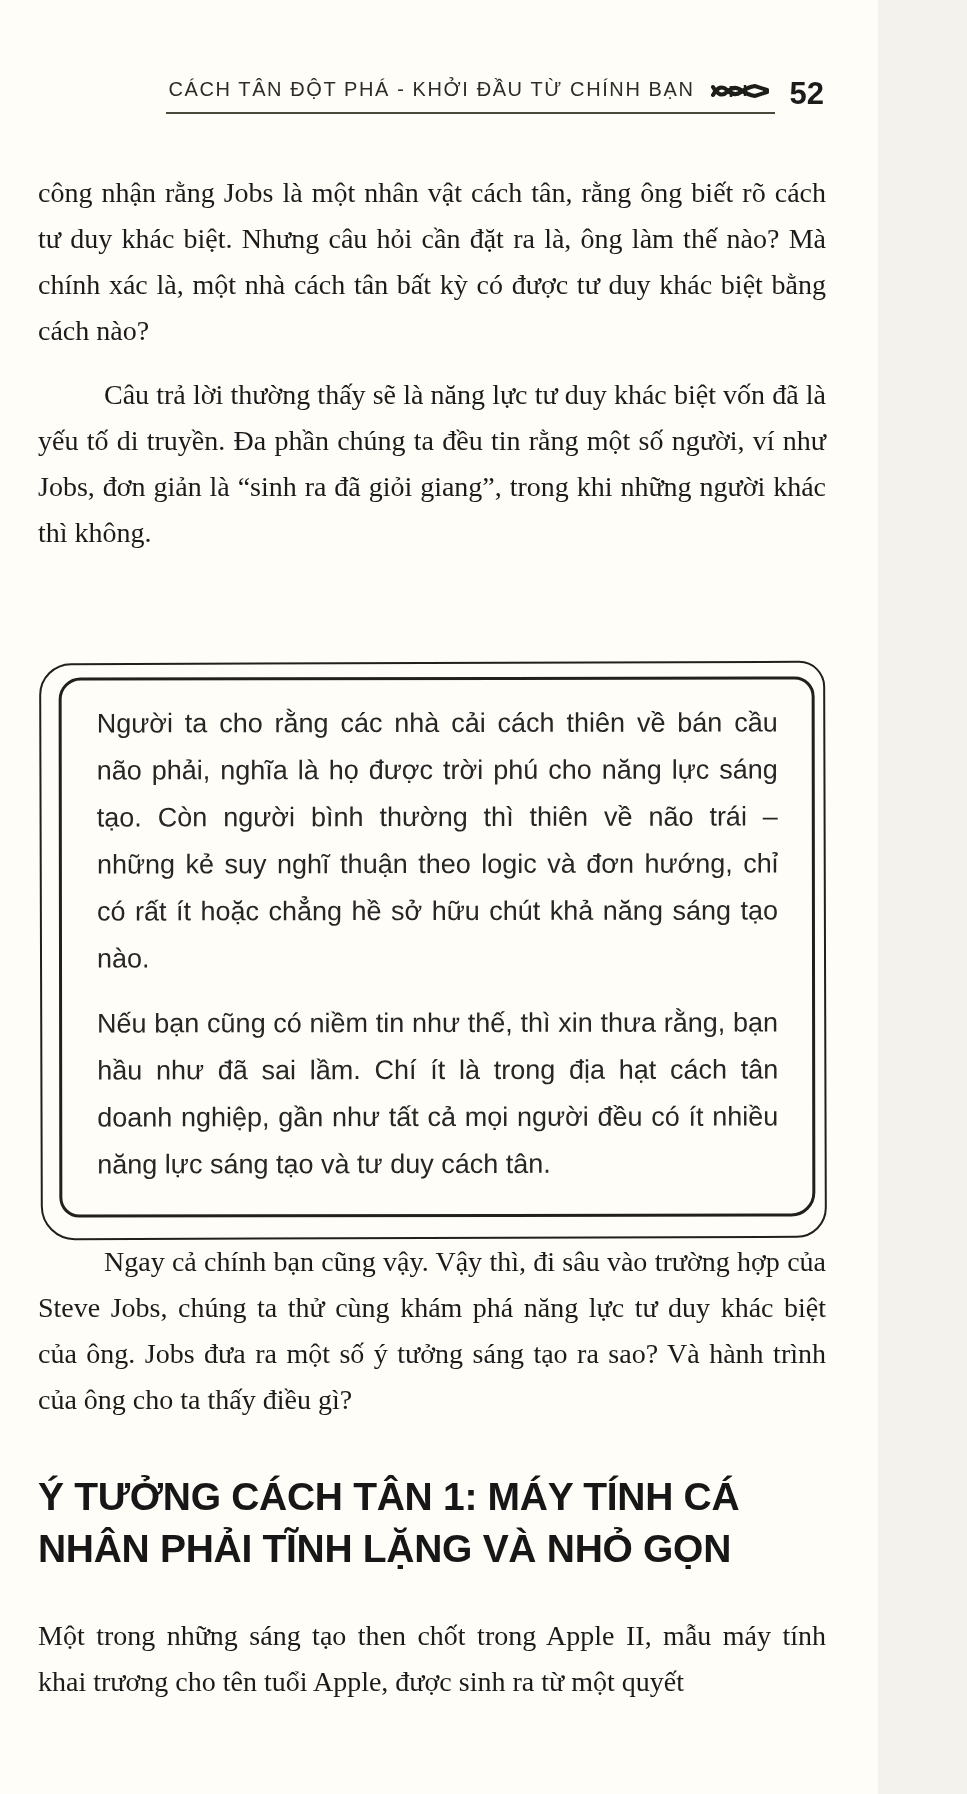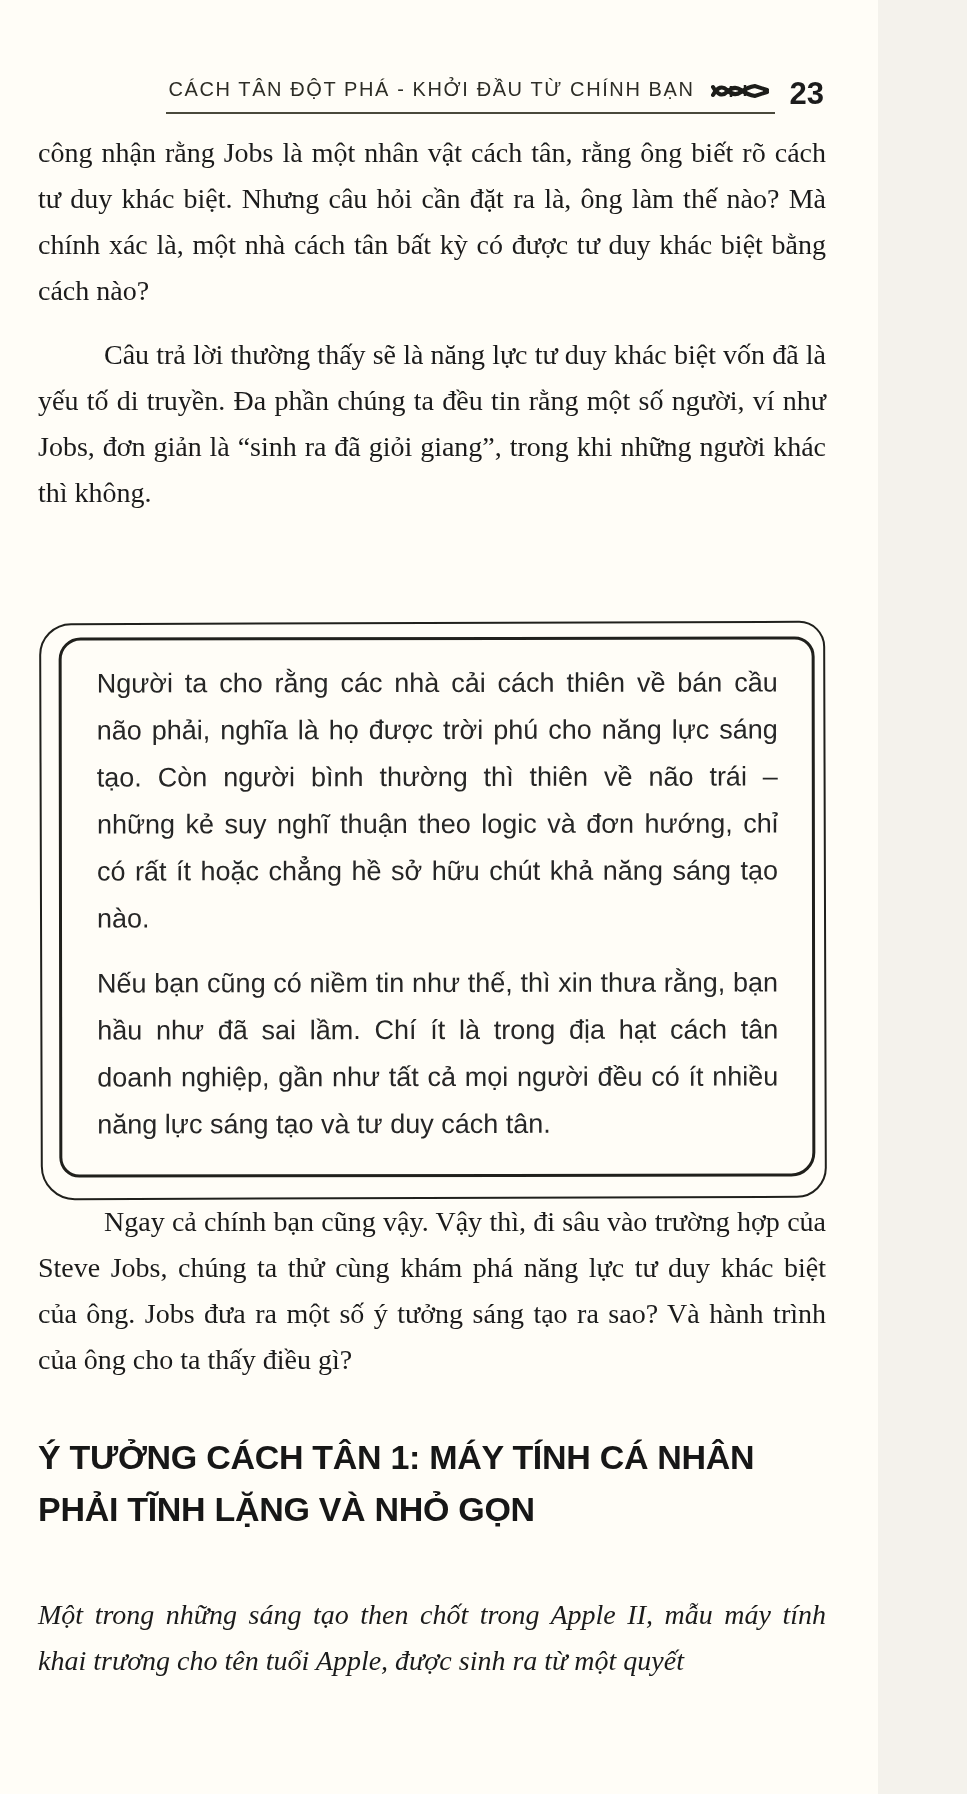--- a/index.html
+++ b/index.html
@@ -51,24 +51,24 @@
     color: var(--ink, #1b1b1b);
   }
   p { margin: 0; }
   .body-p {
     font-size: 28px;
     line-height: 46px;
     text-align: justify;
     color: var(--ink, #1b1b1b);
   }
   .indent { text-indent: 66px; }
-  .p1 { margin-top: 16px; }
+  .p1 { margin-top: 56px; }
   .p2 { margin-top: 18px; }
   .p3 { }
-  .p4 { margin-top: 57px; font-style: italic; }
+  .p4 { margin-top: 38px; }
   
   .callout-outer {
     margin: 106px 0 0 2px;
     border: 2px solid var(--box-border, #20201c);
     border-radius: 32px 26px 30px 34px;
     transform: rotate(-0.18deg);
     background: transparent;
   }
   .callout-inner {
     border: 3px solid var(--box-border, #20201c);
@@ -82,21 +82,21 @@
     font-size: 27px;
     line-height: 47px;
     text-align: justify;
     color: #262626;
   }
   .box-p + .box-p { margin-top: 18px; }
   
   .section-heading {
     margin: 48px 0 0 0;
     font-family: "Liberation Sans", "DejaVu Sans", sans-serif;
-    font-size: 34px;
+    font-size: 39px;
     font-weight: bold;
     line-height: 52px;
     letter-spacing: -0.3px;
     color: #171717;
     text-align: left;
   }
 </style>
 </head>
 <body>
 
@@ -106,21 +106,21 @@
     <span class="header-line-group">
       <span class="header-title">CÁCH TÂN ĐỘT PHÁ - KHỞI ĐẦU TỪ CHÍNH BẠN</span>
       <span class="ornament">
         <svg width="58" height="22" viewBox="0 0 58 22" aria-hidden="true">
           <path d="M2 15 Q 9 3 16 10 T 30 12 T 44 6 L 56 10" stroke="#1d1d1a" stroke-width="4" fill="none" stroke-linecap="round"></path>
           <path d="M2 7 Q 9 19 16 12 T 30 10 T 44 16 L 56 12" stroke="#1d1d1a" stroke-width="4" fill="none" stroke-linecap="round"></path>
           <path d="M20 6 L 20 17 M34 5 L 34 16" stroke="#1d1d1a" stroke-width="2.5" fill="none"></path>
         </svg>
       </span>
     </span>
-    <span class="page-number">23</span>
+    <span class="page-number">52</span>
   </div>
 
   <div class="main">
 
     <p class="body-p p1">công nhận rằng Jobs là một nhân vật cách tân, rằng ông biết rõ cách tư duy khác biệt. Nhưng câu hỏi cần đặt ra là, ông làm thế nào? Mà chính xác là, một nhà cách tân bất kỳ có được tư duy khác biệt bằng cách nào?</p>
 
     <p class="body-p indent p2">Câu trả lời thường thấy sẽ là năng lực tư duy khác biệt vốn đã là yếu tố di truyền. Đa phần chúng ta đều tin rằng một số người, ví như Jobs, đơn giản là “sinh ra đã giỏi giang”, trong khi những người khác thì không.</p>
 
     <div class="callout-outer">
       <div class="callout-inner">

